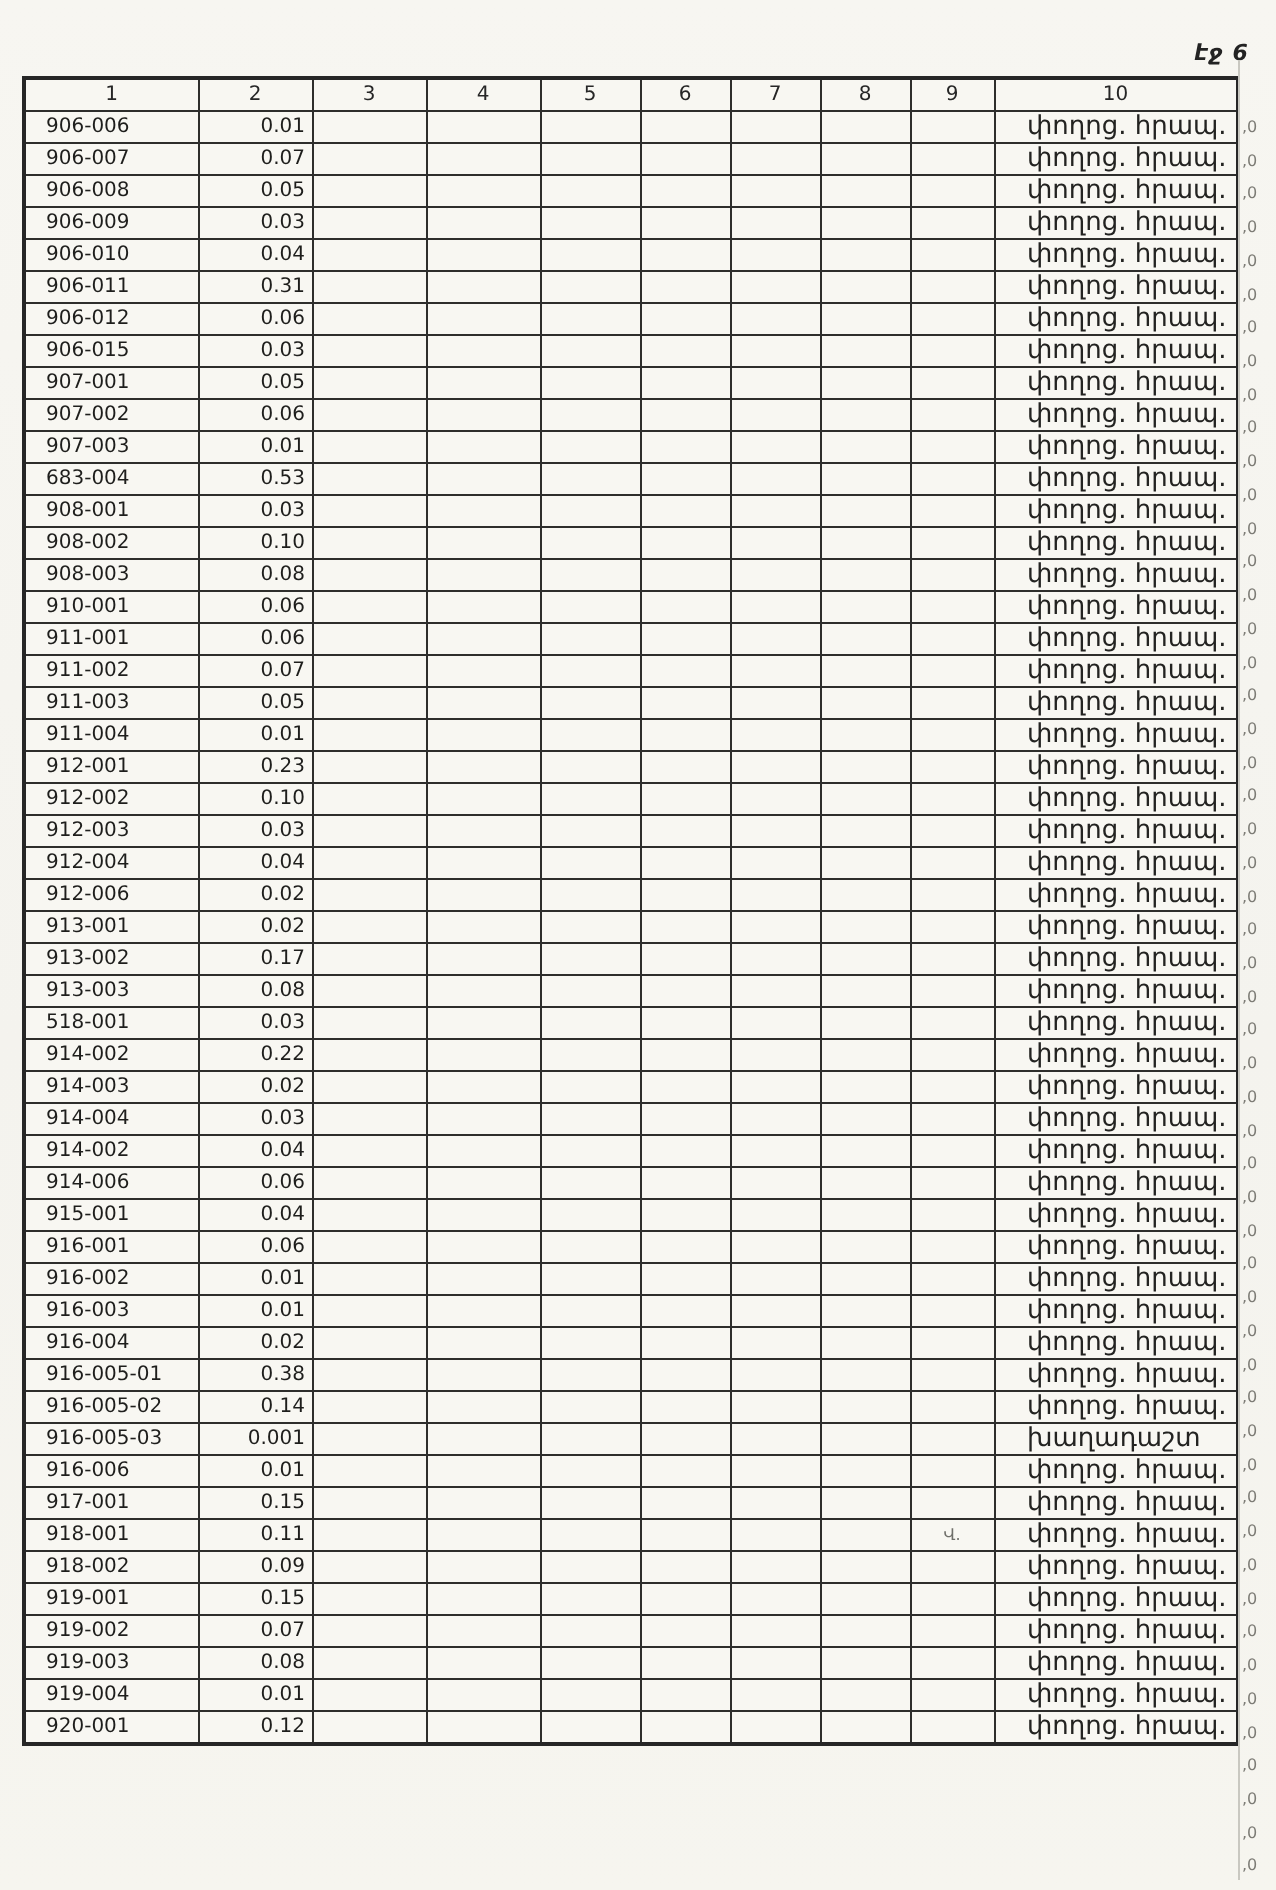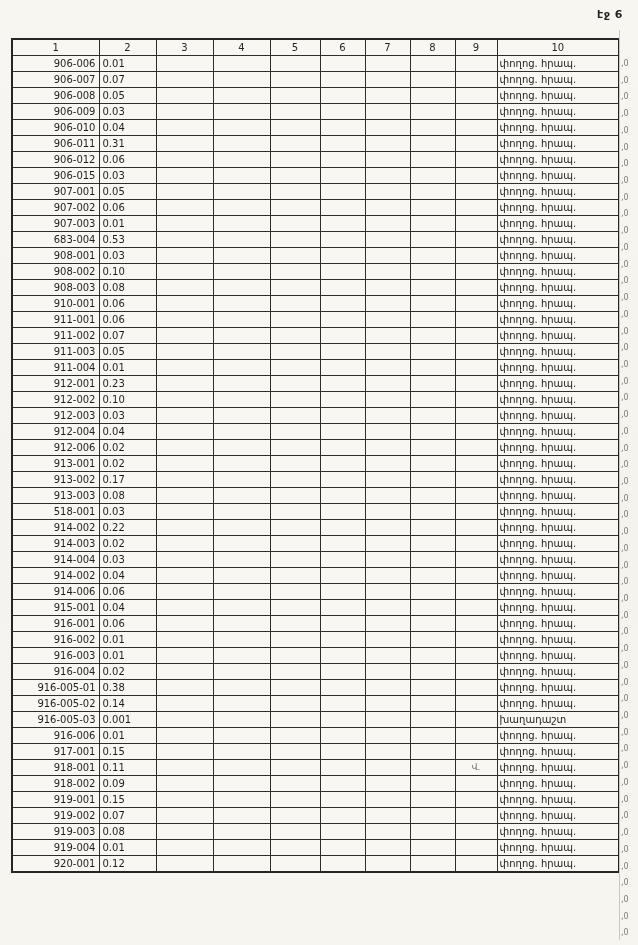--- a/index.html
+++ b/index.html
@@ -12,26 +12,27 @@
     overflow: hidden;
   }
   .page {
     position: absolute;
     inset: 0;
     background:
       linear-gradient(180deg, #f7f6f1 0%, #f4f3ee 55%, #f6f5ef 100%);
   }
   .page-number {
     position: absolute;
-    top: 8px;
+    top: 20px;
     left: 597px;
     font-size: 11px;
     font-weight: bold;
     color: #232323;
     letter-spacing: 0.5px;
+    font-style: italic;
   }
   table.sheet {
     position: absolute;
     top: 38px;
     left: 11px;
     width: 607px;
     border-collapse: collapse;
     table-layout: fixed;
     border: 2px solid #262626;
     background: #f8f7f2;
@@ -48,24 +49,24 @@
   td {
     border: 1px solid #2e2e2c;
     height: 15.7px;
     font-size: 10px;
     padding: 0 3px;
     white-space: nowrap;
     overflow: hidden;
     color: #1e1e1c;
     line-height: 15px;
   }
-  td.c1 { text-align: right; padding-left: 10px; }
-  td.c2 { text-align: left; }
+  td.c1 { text-align: left; padding-left: 10px; }
+  td.c2 { text-align: right; }
   td.c9 { text-align: center; font-size: 8px; color: #6f6f6a; }
-  td.c10 { font-size: 10px; padding-left: 2px; color: #232321; }
+  td.c10 { font-size: 13px; padding-left: 16px; color: #232321; }
   .marks {
     position: absolute;
     top: 56px;
     left: 621px;
     display: flex;
     flex-direction: column;
   }
   .marks span {
     height: 16.72px;
     line-height: 16.72px;

